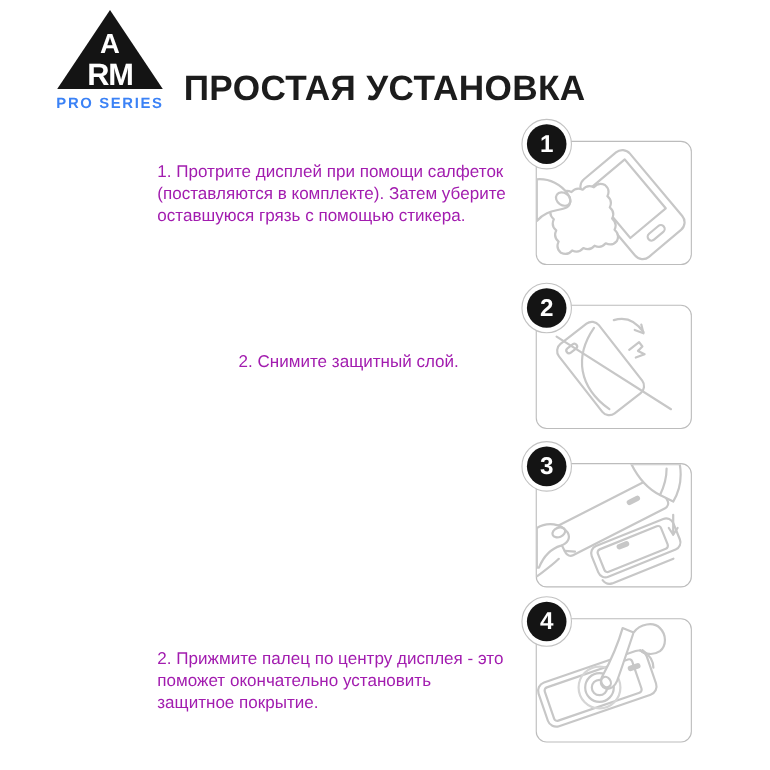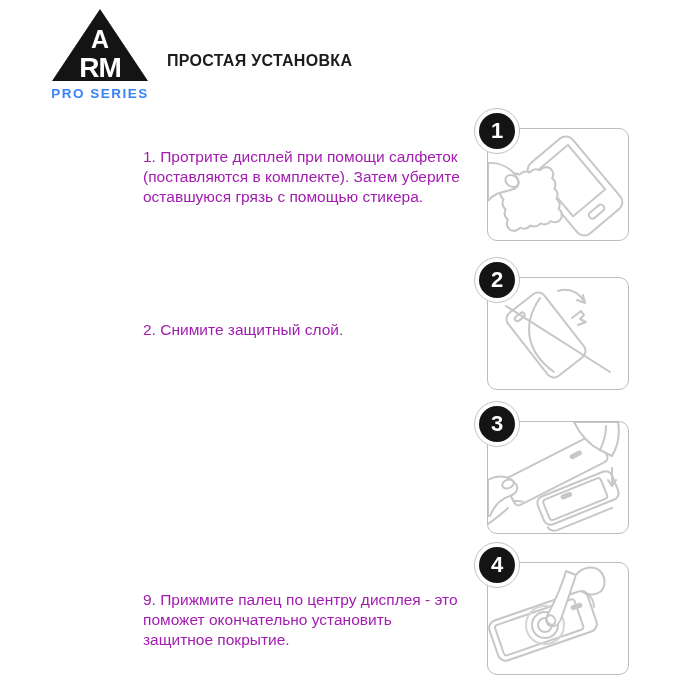--- a/index.html
+++ b/index.html
@@ -20,32 +20,32 @@
   }
   .logo-series {
     position: absolute; left: -3px; top: 80px; width: 110px;
     text-align: center; font-size: 13.5px; font-weight: bold;
     letter-spacing: 1.5px; color: #3b82f6; white-space: nowrap;
   }
 
   
   .title {
     position: absolute; left: 167px; top: 41px;
-    font-size: 16px; font-weight: 800; color: #1c1c1c;
+    font-size: 32px; font-weight: 800; color: #1c1c1c;
     letter-spacing: 0.3px; white-space: nowrap;
   }
 
   
   .step-text {
     position: absolute; left: 143px; width: 348px;
     font-size: 15.5px; line-height: 20px; color: #a21caf;
     white-space: pre-line; margin: 0;
   }
   .t1 { top: 147px; }
-  .t2 { top: 320px; }
+  .t2 { top: 320px; text-align: center; }
   .t3 { top: 445px; }
   .t4 { top: 590px; }
 
   
   .figure { position: absolute; left: 487px; width: 142px; height: 113px; }
   .f1 { top: 128px; } .f2 { top: 277px; } .f3 { top: 421px; } .f4 { top: 562px; }
   .frame {
     position: absolute; inset: 0;
     border: 1.5px solid #bcbcbc; border-radius: 10px;
     background: #fff;
@@ -84,21 +84,21 @@
     </svg>
     <div class="logo-series">PRO SERIES</div>
   </div>
 
   <h1 class="title">ПРОСТАЯ УСТАНОВКА</h1>
 
   <p class="step-text t1">1. Протрите дисплей при помощи салфеток
 (поставляются в комплекте). Затем уберите
 оставшуюся грязь с помощью стикера.</p>
   <p class="step-text t2">2. Снимите защитный слой.</p>
-  <p class="step-text t4">9. Прижмите палец по центру дисплея - это
+  <p class="step-text t4">2. Прижмите палец по центру дисплея - это
 поможет окончательно установить
 защитное покрытие.</p>
 
   <div class="figure f1">
     <div class="badge">
       <div class="badge-inner">1</div>
     </div>
     <div class="frame">
       <svg class="ill" width="142" height="113" viewBox="0 0 142 113">
         <g transform="translate(87,57) rotate(-40)">

